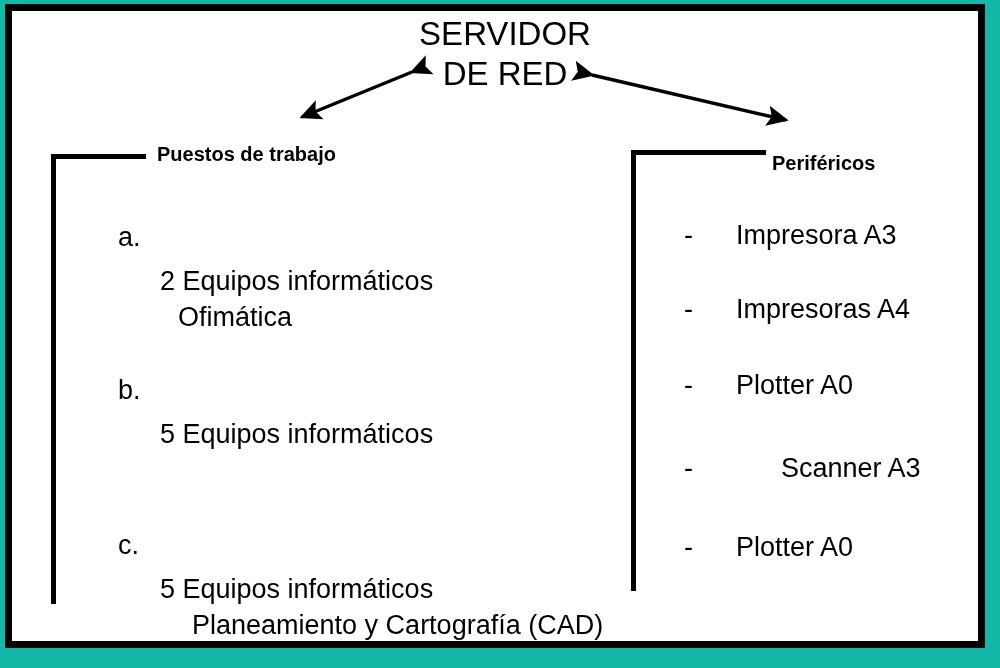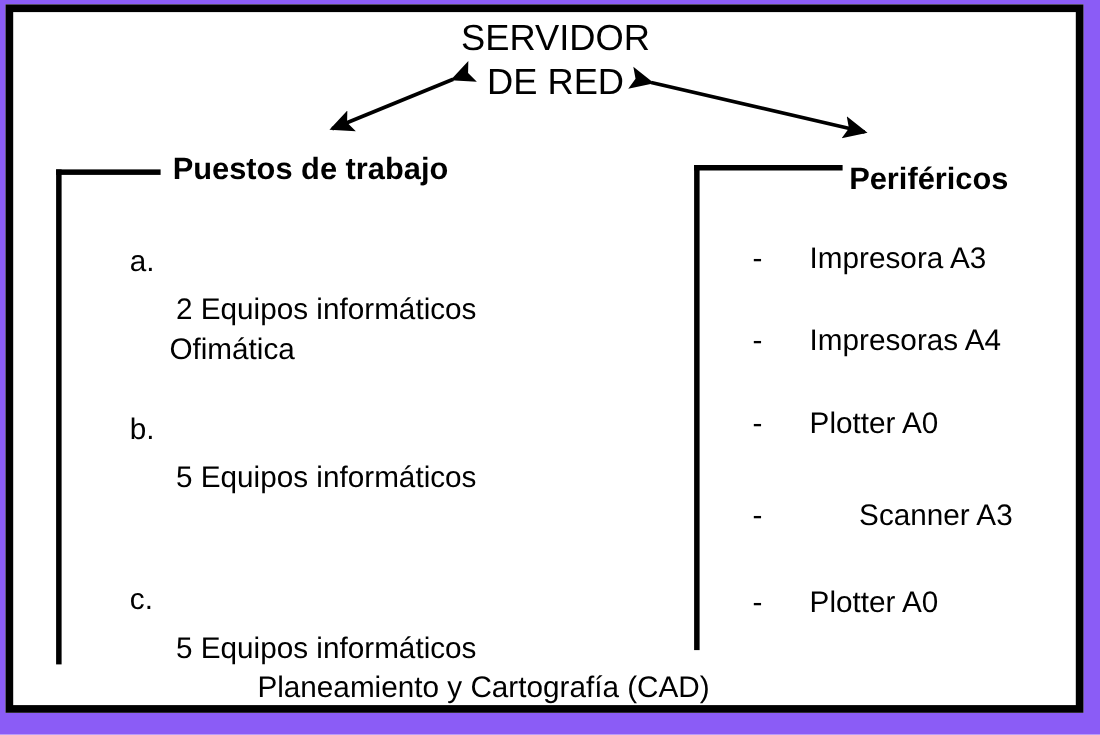--- a/index.html
+++ b/index.html
@@ -7,21 +7,21 @@
     padding: 0;
     background: #ffffff;
   }
   body {
     font-family: "Liberation Sans", sans-serif;
   }
   #page {
     position: relative;
     width: 1000px;
     height: 668px;
-    background: #8b5cf6;
+    background: #14b8a6;
     overflow: hidden;
   }
   
   #frame {
     position: absolute;
     left: 5px;
     top: 4px;
     width: 980px;
     height: 644px;
     border: 7px solid #000000;
@@ -45,21 +45,21 @@
     font-size: 33px;
     line-height: 40px;
     color: #000000;
     letter-spacing: 0px;
     white-space: pre-line;
   }
   
   .col-heading {
     position: absolute;
     font-weight: bold;
-    font-size: 28px;
+    font-size: 20px;
     line-height: 30px;
     color: #000000;
     white-space: nowrap;
   }
   #heading-left {
     left: 157px;
     top: 139px;
   }
   #heading-right {
     left: 772px;
@@ -109,25 +109,25 @@
   }
   .left-item .line1 {
     display: block;
     margin-left: 42px;
     margin-top: 44px;
   }
   .left-item .line2 {
     display: block;
   }
   #left-item-0 { left: 118px; top: 219px; }
-  #left-item-0 .line2 { margin-left: 36px; }
+  #left-item-0 .line2 { margin-left: 60px; }
   #left-item-1 { left: 118px; top: 372px; }
   #left-item-1 .line2 { margin-left: 74px; }
   #left-item-2 { left: 118px; top: 527px; }
-  #left-item-2 .line2 { margin-left: 116px; }
+  #left-item-2 .line2 { margin-left: 74px; }
   
   .right-item {
     position: absolute;
     font-size: 27px;
     line-height: 32px;
     color: #000000;
     white-space: nowrap;
   }
   .right-item .dash {
     position: absolute;

